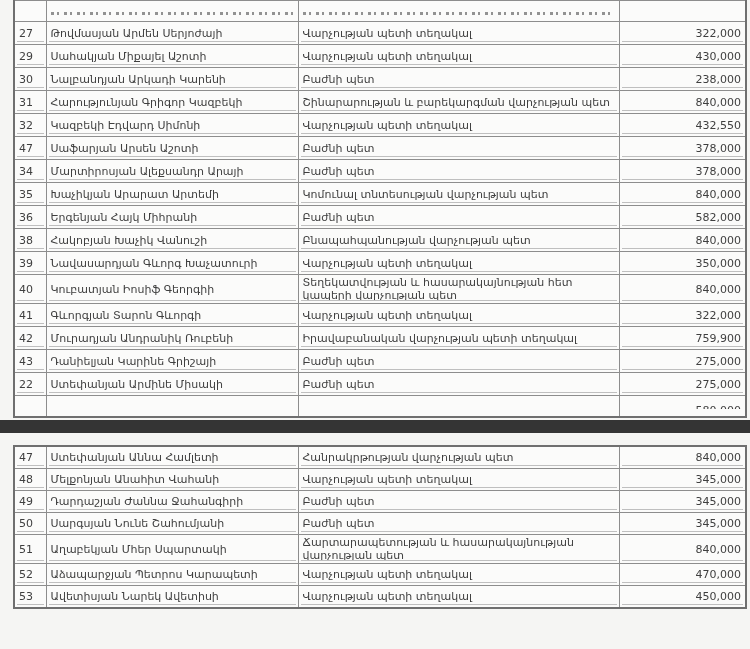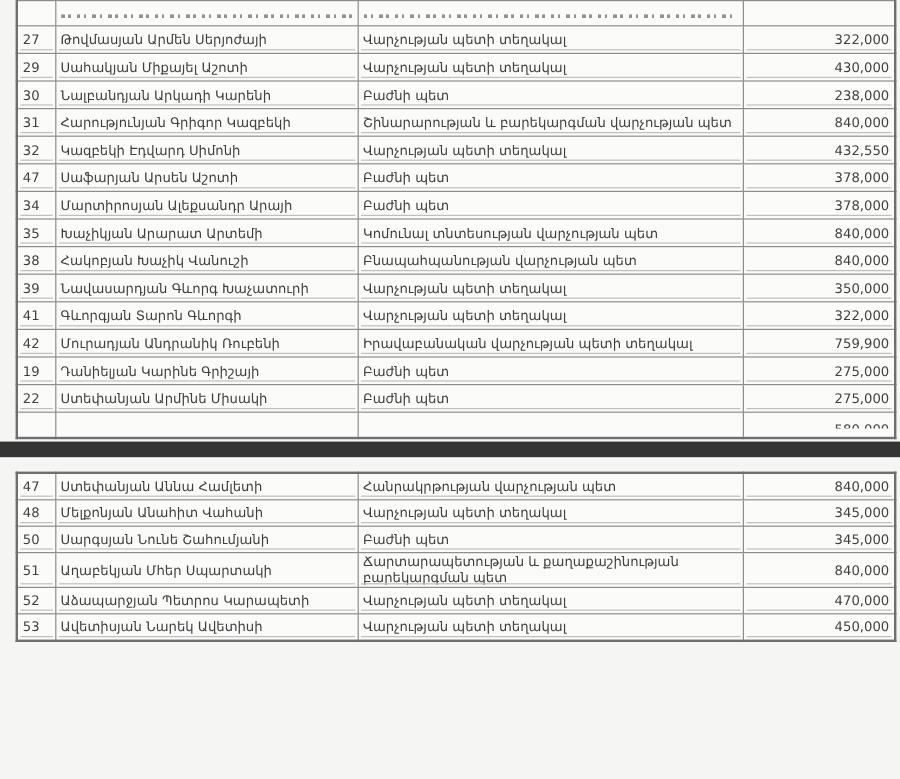--- a/index.html
+++ b/index.html
@@ -137,45 +137,57 @@
           <td>Բաժնի պետ</td>
           <td class="sal">378,000</td>
         </tr>
         <tr>
           <td class="num">35</td>
           <td>Խաչիկյան Արարատ Արտեմի</td>
           <td>Կոմունալ տնտեսության վարչության պետ</td>
           <td class="sal">840,000</td>
         </tr>
         <tr>
+          <td class="num">36</td>
+          <td>Երգենյան Հայկ Միհրանի</td>
+          <td>Բաժնի պետ</td>
+          <td class="sal">582,000</td>
+        </tr>
+        <tr>
           <td class="num">38</td>
           <td>Հակոբյան Խաչիկ Վանուշի</td>
           <td>Բնապահպանության վարչության պետ</td>
           <td class="sal">840,000</td>
         </tr>
         <tr>
           <td class="num">39</td>
           <td>Նավասարդյան Գևորգ Խաչատուրի</td>
           <td>Վարչության պետի տեղակալ</td>
           <td class="sal">350,000</td>
+        </tr>
+        <tr>
+          <td class="num">40</td>
+          <td>Կուբատյան Իոսիֆ Գեորգիի</td>
+          <td>Տեղեկատվության և հասարակայնության հետ կապերի վարչության պետ</td>
+          <td class="sal">840,000</td>
         </tr>
         <tr>
           <td class="num">41</td>
           <td>Գևորգյան Տարոն Գևորգի</td>
           <td>Վարչության պետի տեղակալ</td>
           <td class="sal">322,000</td>
         </tr>
         <tr>
           <td class="num">42</td>
           <td>Մուրադյան Անդրանիկ Ռուբենի</td>
           <td>Իրավաբանական վարչության պետի տեղակալ</td>
           <td class="sal">759,900</td>
         </tr>
         <tr>
-          <td class="num">19</td>
+          <td class="num">43</td>
           <td>Դանիելյան Կարինե Գրիշայի</td>
           <td>Բաժնի պետ</td>
           <td class="sal">275,000</td>
         </tr>
         <tr>
           <td class="num">22</td>
           <td>Ստեփանյան Արմինե Միսակի</td>
           <td>Բաժնի պետ</td>
           <td class="sal">275,000</td>
         </tr>
@@ -211,29 +223,35 @@
           <td>Հանրակրթության վարչության պետ</td>
           <td class="sal">840,000</td>
         </tr>
         <tr>
           <td class="num">48</td>
           <td>Մելքոնյան Անահիտ Վահանի</td>
           <td>Վարչության պետի տեղակալ</td>
           <td class="sal">345,000</td>
         </tr>
         <tr>
+          <td class="num">49</td>
+          <td>Դարդաշյան Ժաննա Ջահանգիրի</td>
+          <td>Բաժնի պետ</td>
+          <td class="sal">345,000</td>
+        </tr>
+        <tr>
           <td class="num">50</td>
           <td>Սարգսյան Նունե Շահումյանի</td>
           <td>Բաժնի պետ</td>
           <td class="sal">345,000</td>
         </tr>
         <tr>
           <td class="num">51</td>
           <td>Աղաբեկյան Մհեր Սպարտակի</td>
-          <td>Ճարտարապետության և քաղաքաշինության բարեկարգման պետ</td>
+          <td>Ճարտարապետության և հասարակայնության վարչության պետ</td>
           <td class="sal">840,000</td>
         </tr>
         <tr>
           <td class="num">52</td>
           <td>Աձապարջյան Պետրոս Կարապետի</td>
           <td>Վարչության պետի տեղակալ</td>
           <td class="sal">470,000</td>
         </tr>
         <tr>
           <td class="num">53</td>

